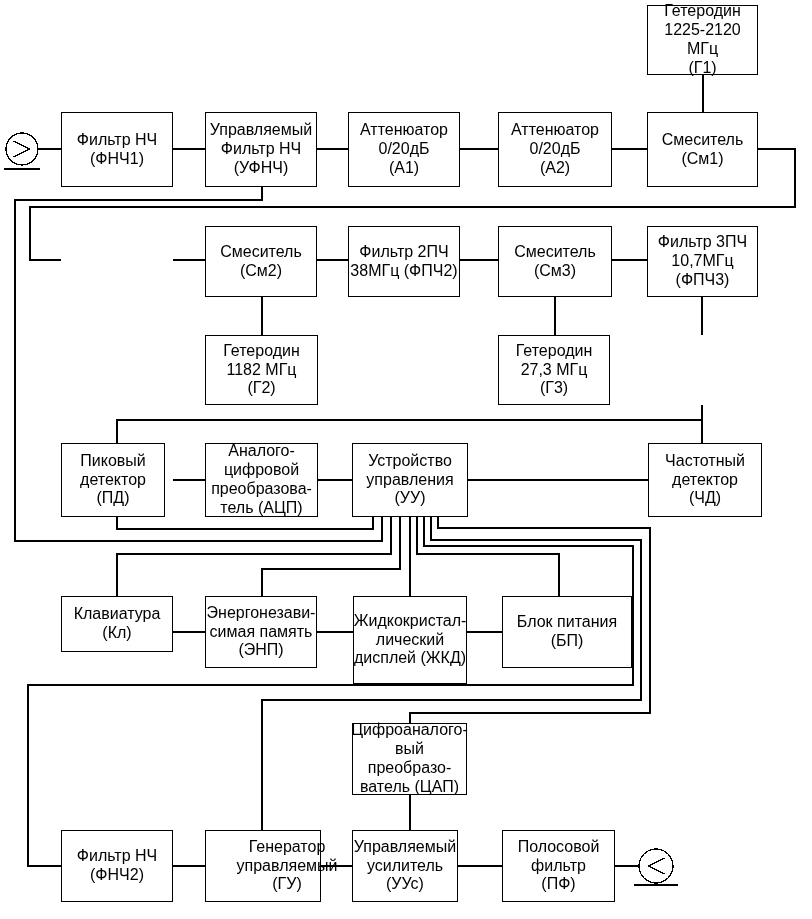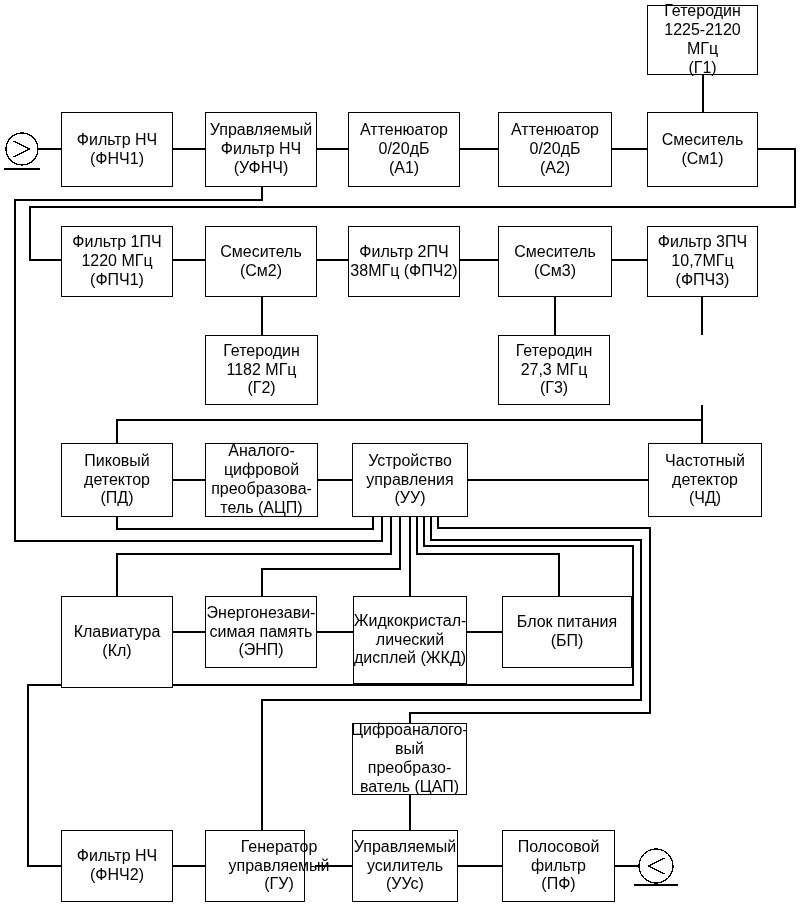--- a/index.html
+++ b/index.html
@@ -129,25 +129,20 @@
   <div class="block" style="left:498px;top:112px;width:114px;height:75px;">
       <span class="lbl">Аттенюатор
 0/20дБ
 (А2)</span>
     </div>
   <div class="block" style="left:647px;top:112px;width:111px;height:75px;">
       <span class="lbl">Смеситель
 (См1)</span>
     </div>
 
-  <div class="block" style="left:61px;top:226px;width:112px;height:71px;">
-      <span class="lbl">Фильтр 1ПЧ
-1220 МГц
-(ФПЧ1)</span>
-    </div>
   <div class="block" style="left:205px;top:226px;width:112px;height:71px;">
       <span class="lbl">Смеситель
 (См2)</span>
     </div>
   <div class="block" style="left:348px;top:226px;width:112px;height:71px;">
       <span class="lbl">Фильтр 2ПЧ
 38МГц (ФПЧ2)</span>
     </div>
   <div class="block" style="left:498px;top:226px;width:114px;height:71px;">
       <span class="lbl">Смеситель
@@ -163,21 +158,21 @@
       <span class="lbl">Гетеродин
 1182 МГц
 (Г2)</span>
     </div>
   <div class="block" style="left:498px;top:335px;width:112px;height:70px;">
       <span class="lbl">Гетеродин
 27,3 МГц
 (Г3)</span>
     </div>
 
-  <div class="block" style="left:61px;top:443px;width:112px;height:74px;">
+  <div class="block" style="left:61px;top:443px;width:104px;height:74px;">
       <span class="lbl">Пиковый
 детектор
 (ПД)</span>
     </div>
   <div class="block" style="left:205px;top:443px;width:113px;height:74px;">
       <span class="lbl">Аналого-
 цифровой
 преобразова-
 тель (АЦП)</span>
     </div>
@@ -185,21 +180,21 @@
       <span class="lbl">Устройство
 управления
 (УУ)</span>
     </div>
   <div class="block" style="left:648px;top:443px;width:114px;height:74px;">
       <span class="lbl">Частотный
 детектор
 (ЧД)</span>
     </div>
 
-  <div class="block" style="left:61px;top:596px;width:112px;height:92px;">
+  <div class="block" style="left:61px;top:596px;width:112px;height:56px;">
       <span class="lbl">Клавиатура
 (Кл)</span>
     </div>
   <div class="block" style="left:205px;top:596px;width:112px;height:72px;">
       <span class="lbl">Энергонезави-
 симая память
 (ЭНП)</span>
     </div>
   <div class="block" style="left:353px;top:596px;width:114px;height:88px;">
       <span class="lbl">Жидкокристал-
@@ -214,21 +209,21 @@
   <div class="block" style="left:352px;top:723px;width:115px;height:72px;">
       <span class="lbl">Цифроаналого-
 вый преобразо-
 ватель (ЦАП)</span>
     </div>
 
   <div class="block" style="left:61px;top:830px;width:112px;height:72px;">
       <span class="lbl">Фильтр НЧ
 (ФНЧ2)</span>
     </div>
-  <div class="block" style="left:205px;top:830px;width:100px;height:72px;padding-left:48px;">
+  <div class="block" style="left:205px;top:830px;width:116px;height:72px;padding-left:48px;">
       <span class="lbl">Генератор
 управляемый
 (ГУ)</span>
     </div>
   <div class="block" style="left:352px;top:830px;width:106px;height:72px;">
       <span class="lbl">Управляемый
 усилитель
 (УУс)</span>
     </div>
   <div class="block" style="left:502px;top:830px;width:113px;height:72px;">

